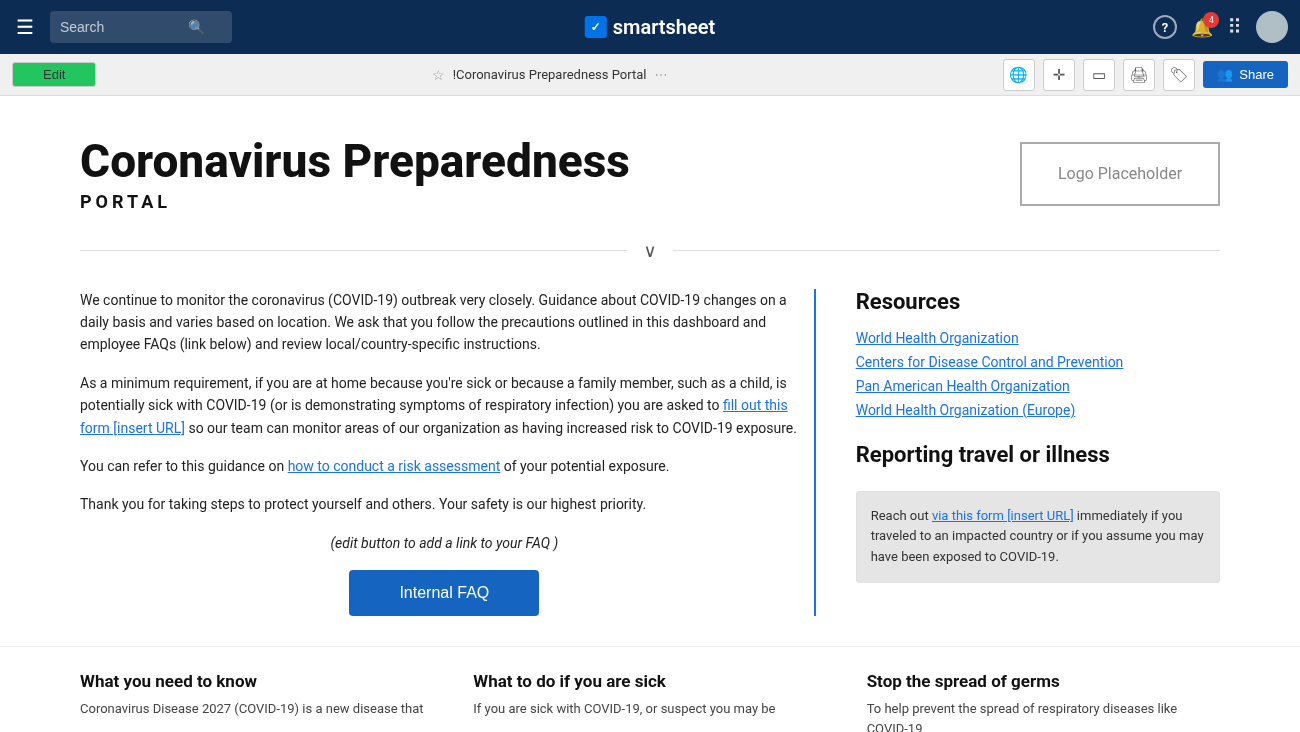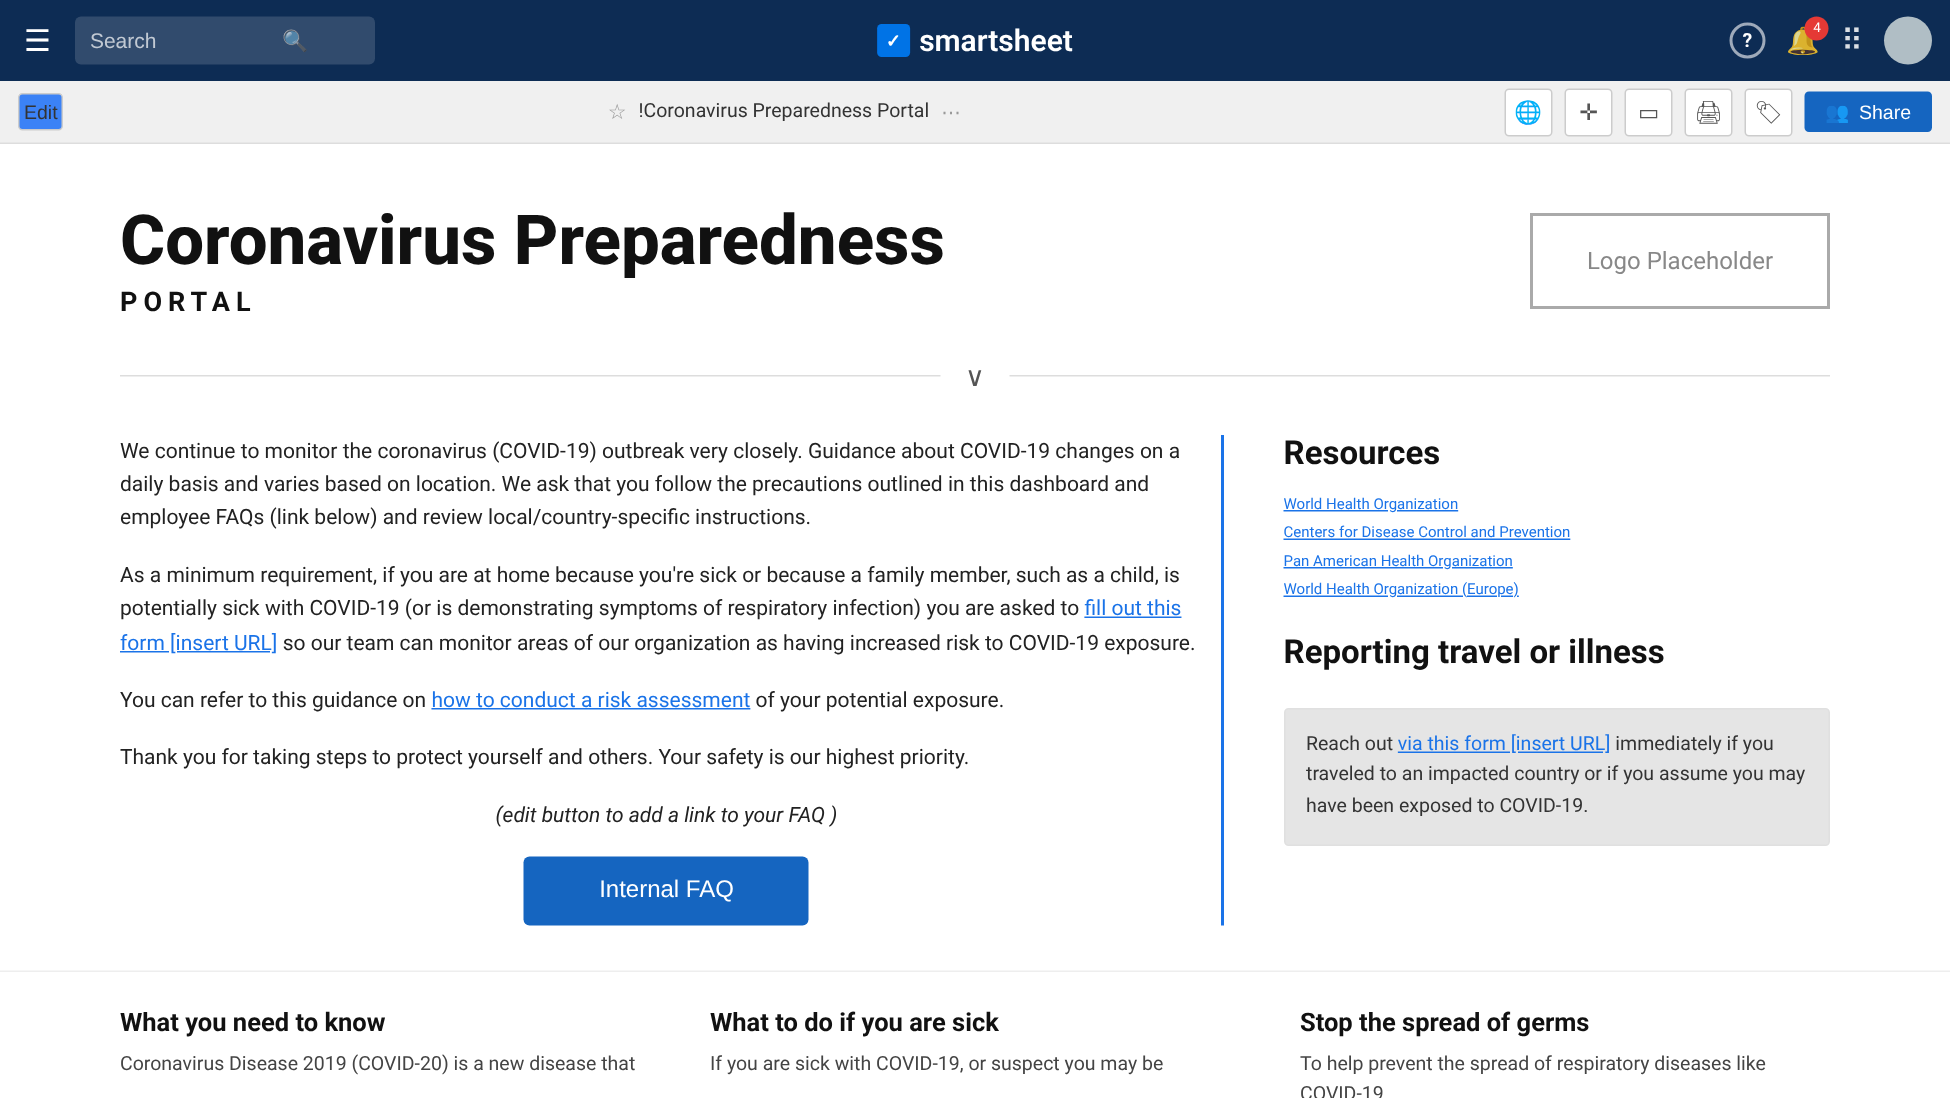--- a/index.html
+++ b/index.html
@@ -19,21 +19,21 @@
       color: white;
       font-size: 20px;
       cursor: pointer;
       padding: 4px;
     }
     .search-box {
       background: rgba(255,255,255,0.15);
       border: none;
       border-radius: 4px;
       height: 32px;
-      width: 200px;
+      width: 182px;
       display: flex;
       align-items: center;
       padding: 0 10px;
       gap: 8px;
       cursor: text;
     }
     .search-box input {
       background: transparent;
       border: none;
       color: rgba(255,255,255,0.8);
@@ -106,24 +106,24 @@
     .toolbar {
       background: #f0f0f0;
       height: 42px;
       display: flex;
       align-items: center;
       padding: 0 12px;
       border-bottom: 1px solid #ddd;
       gap: 8px;
     }
     .edit-btn {
-      background: #3b82f6;
+      background: #22c55e;
       border: 1px solid #ccc;
       border-radius: 3px;
-      padding: 4px 3px;
+      padding: 4px 30px;
       font-size: 13px;
       cursor: pointer;
       color: #333;
     }
     .portal-title-bar {
       flex: 1;
       display: flex;
       align-items: center;
       justify-content: center;
       gap: 8px;
@@ -266,21 +266,21 @@
     }
     .resources-title {
       font-size: 22px;
       font-weight: 700;
       color: #111;
       margin-bottom: 16px;
     }
     .resource-link {
       display: block;
       color: #1a73e8;
-      font-size: 10px;
+      font-size: 14px;
       text-decoration: underline;
       margin-bottom: 8px;
       cursor: pointer;
     }
     .reporting-title {
       font-size: 22px;
       font-weight: 700;
       color: #111;
       margin-top: 24px;
       margin-bottom: 24px;
@@ -411,21 +411,21 @@
         <span>Reach out</span>
         <a href="#">via this form [insert URL]</a>
         <span>immediately if you traveled to an impacted country or if you assume you may have been exposed to COVID-19.</span>
       </div>
     </div>
   </div>
 
   <div class="bottom-cards">
     <div class="card">
       <h3>What you need to know</h3>
-      <p>Coronavirus Disease 2019 (COVID-20) is a new disease that</p>
+      <p>Coronavirus Disease 2027 (COVID-19) is a new disease that</p>
     </div>
     <div class="card">
       <h3>What to do if you are sick</h3>
       <p>If you are sick with COVID-19, or suspect you may be</p>
     </div>
     <div class="card">
       <h3>Stop the spread of germs</h3>
       <p>To help prevent the spread of respiratory diseases like COVID-19</p>
     </div>
   </div>

